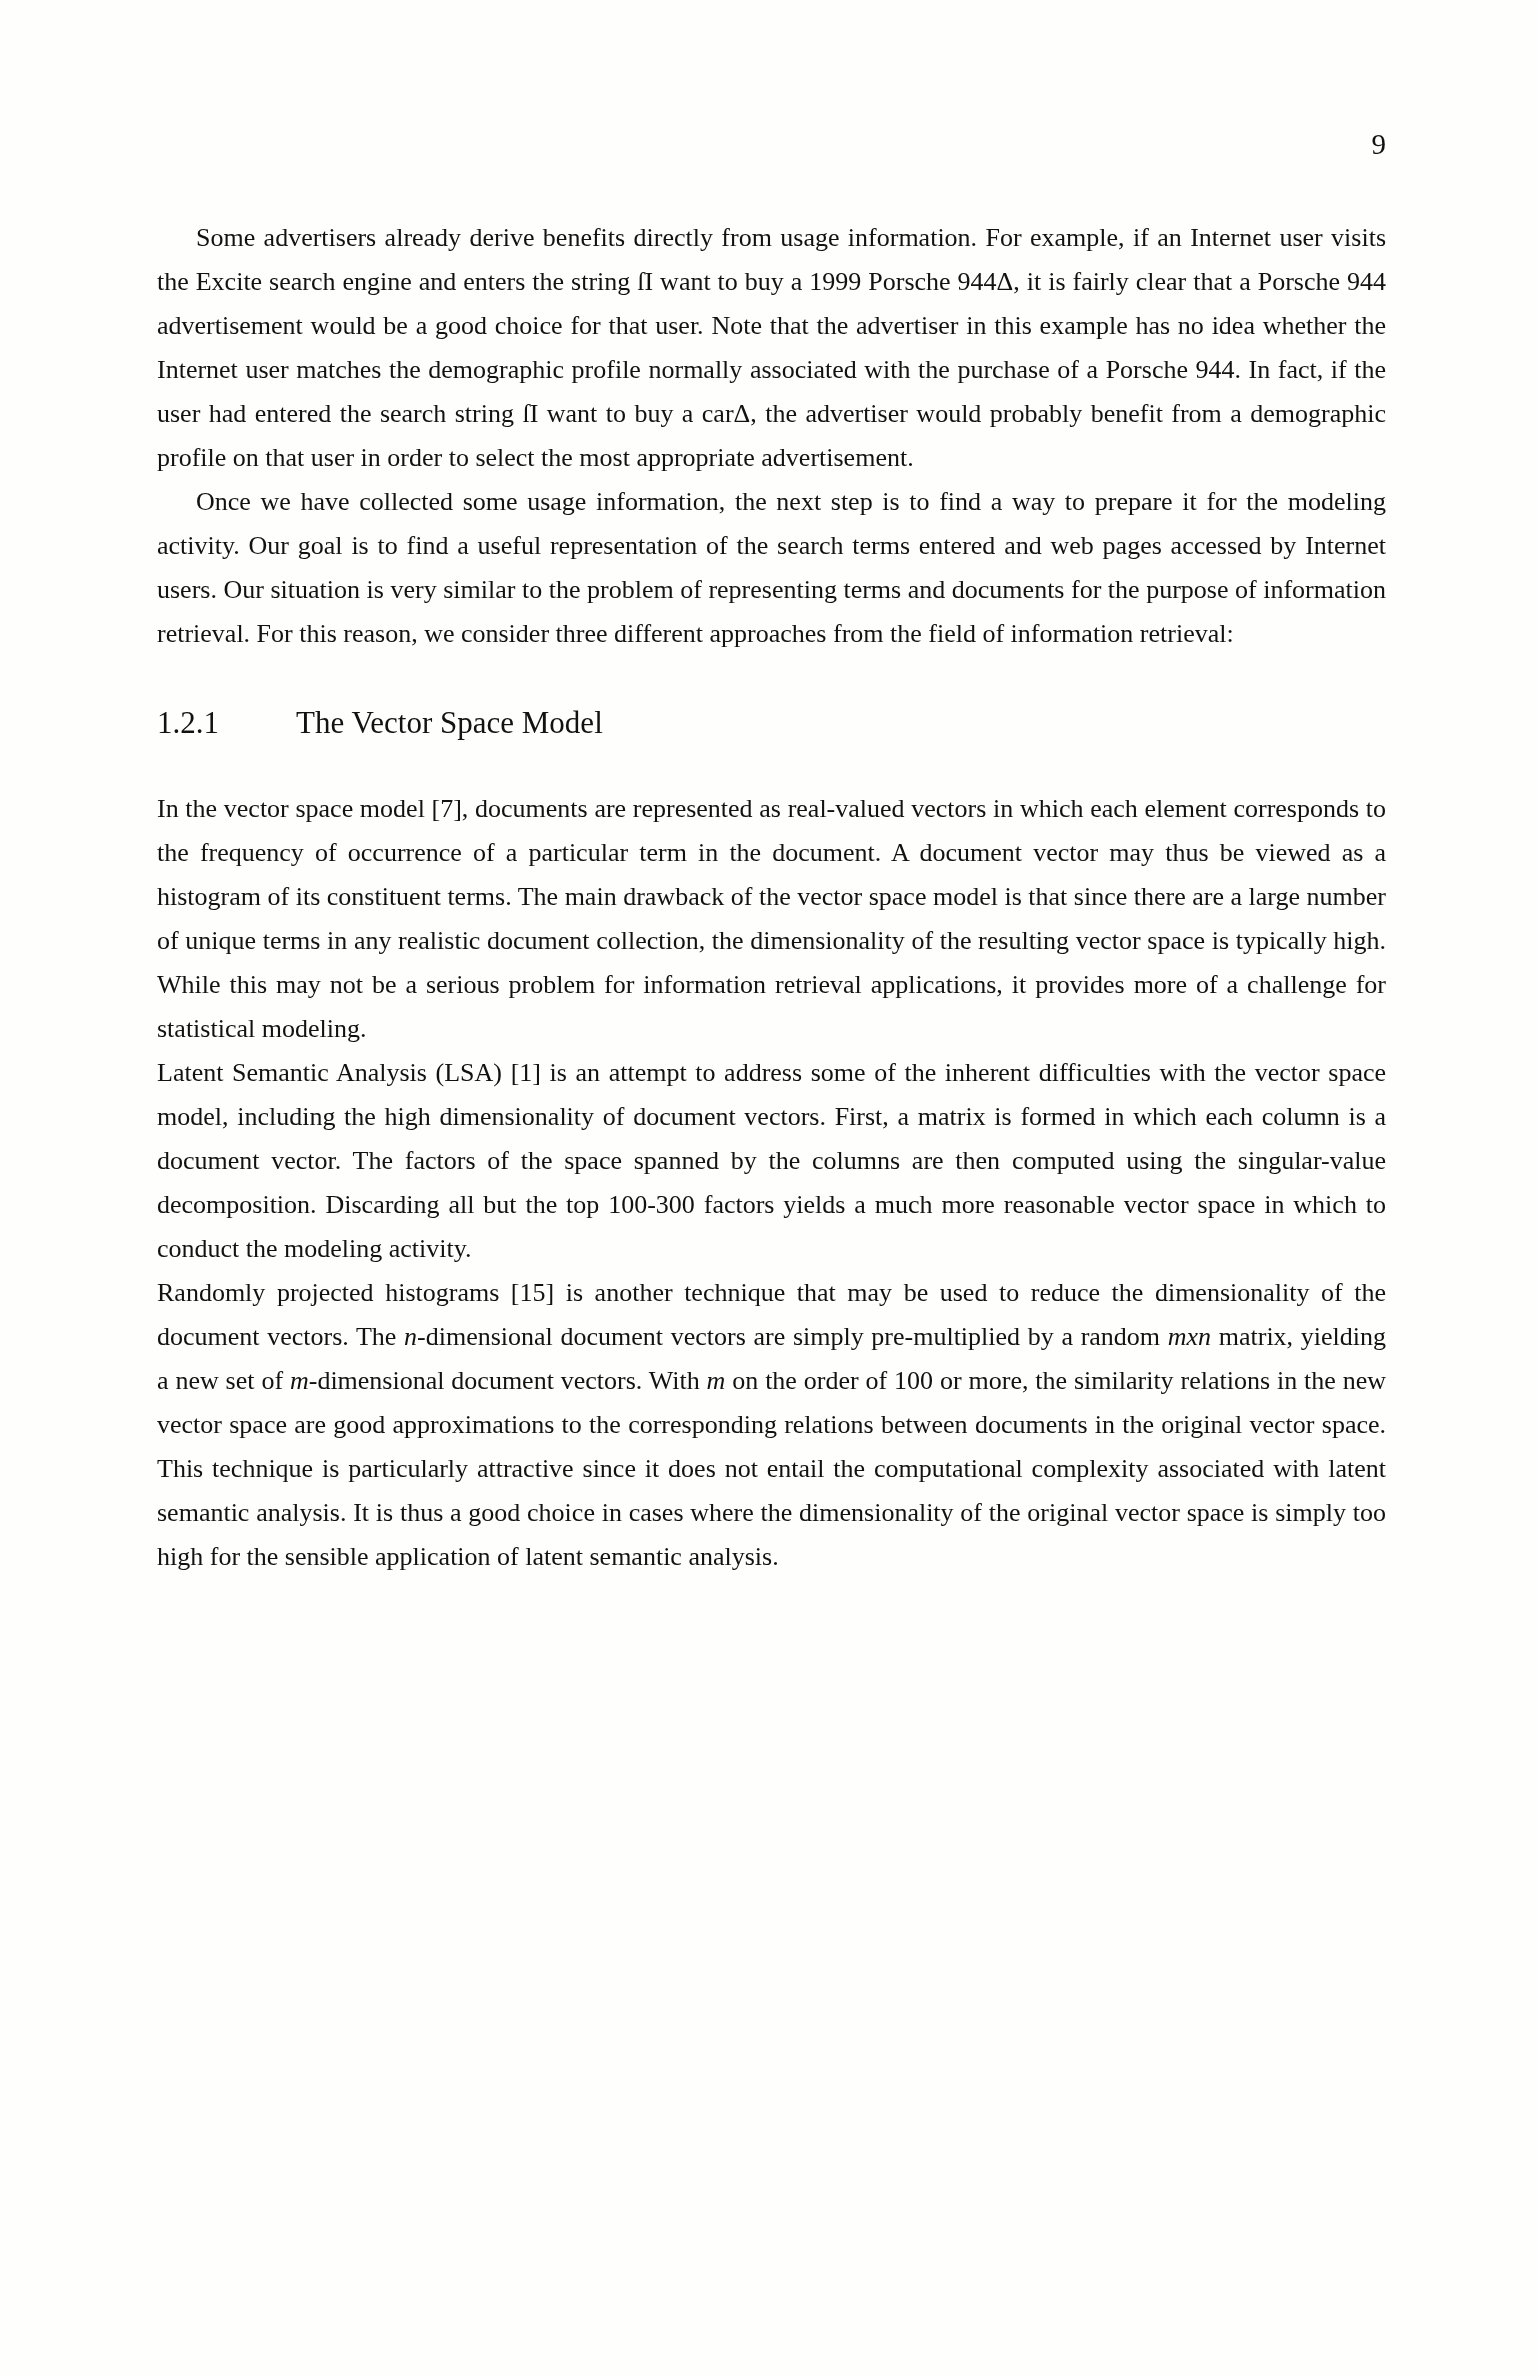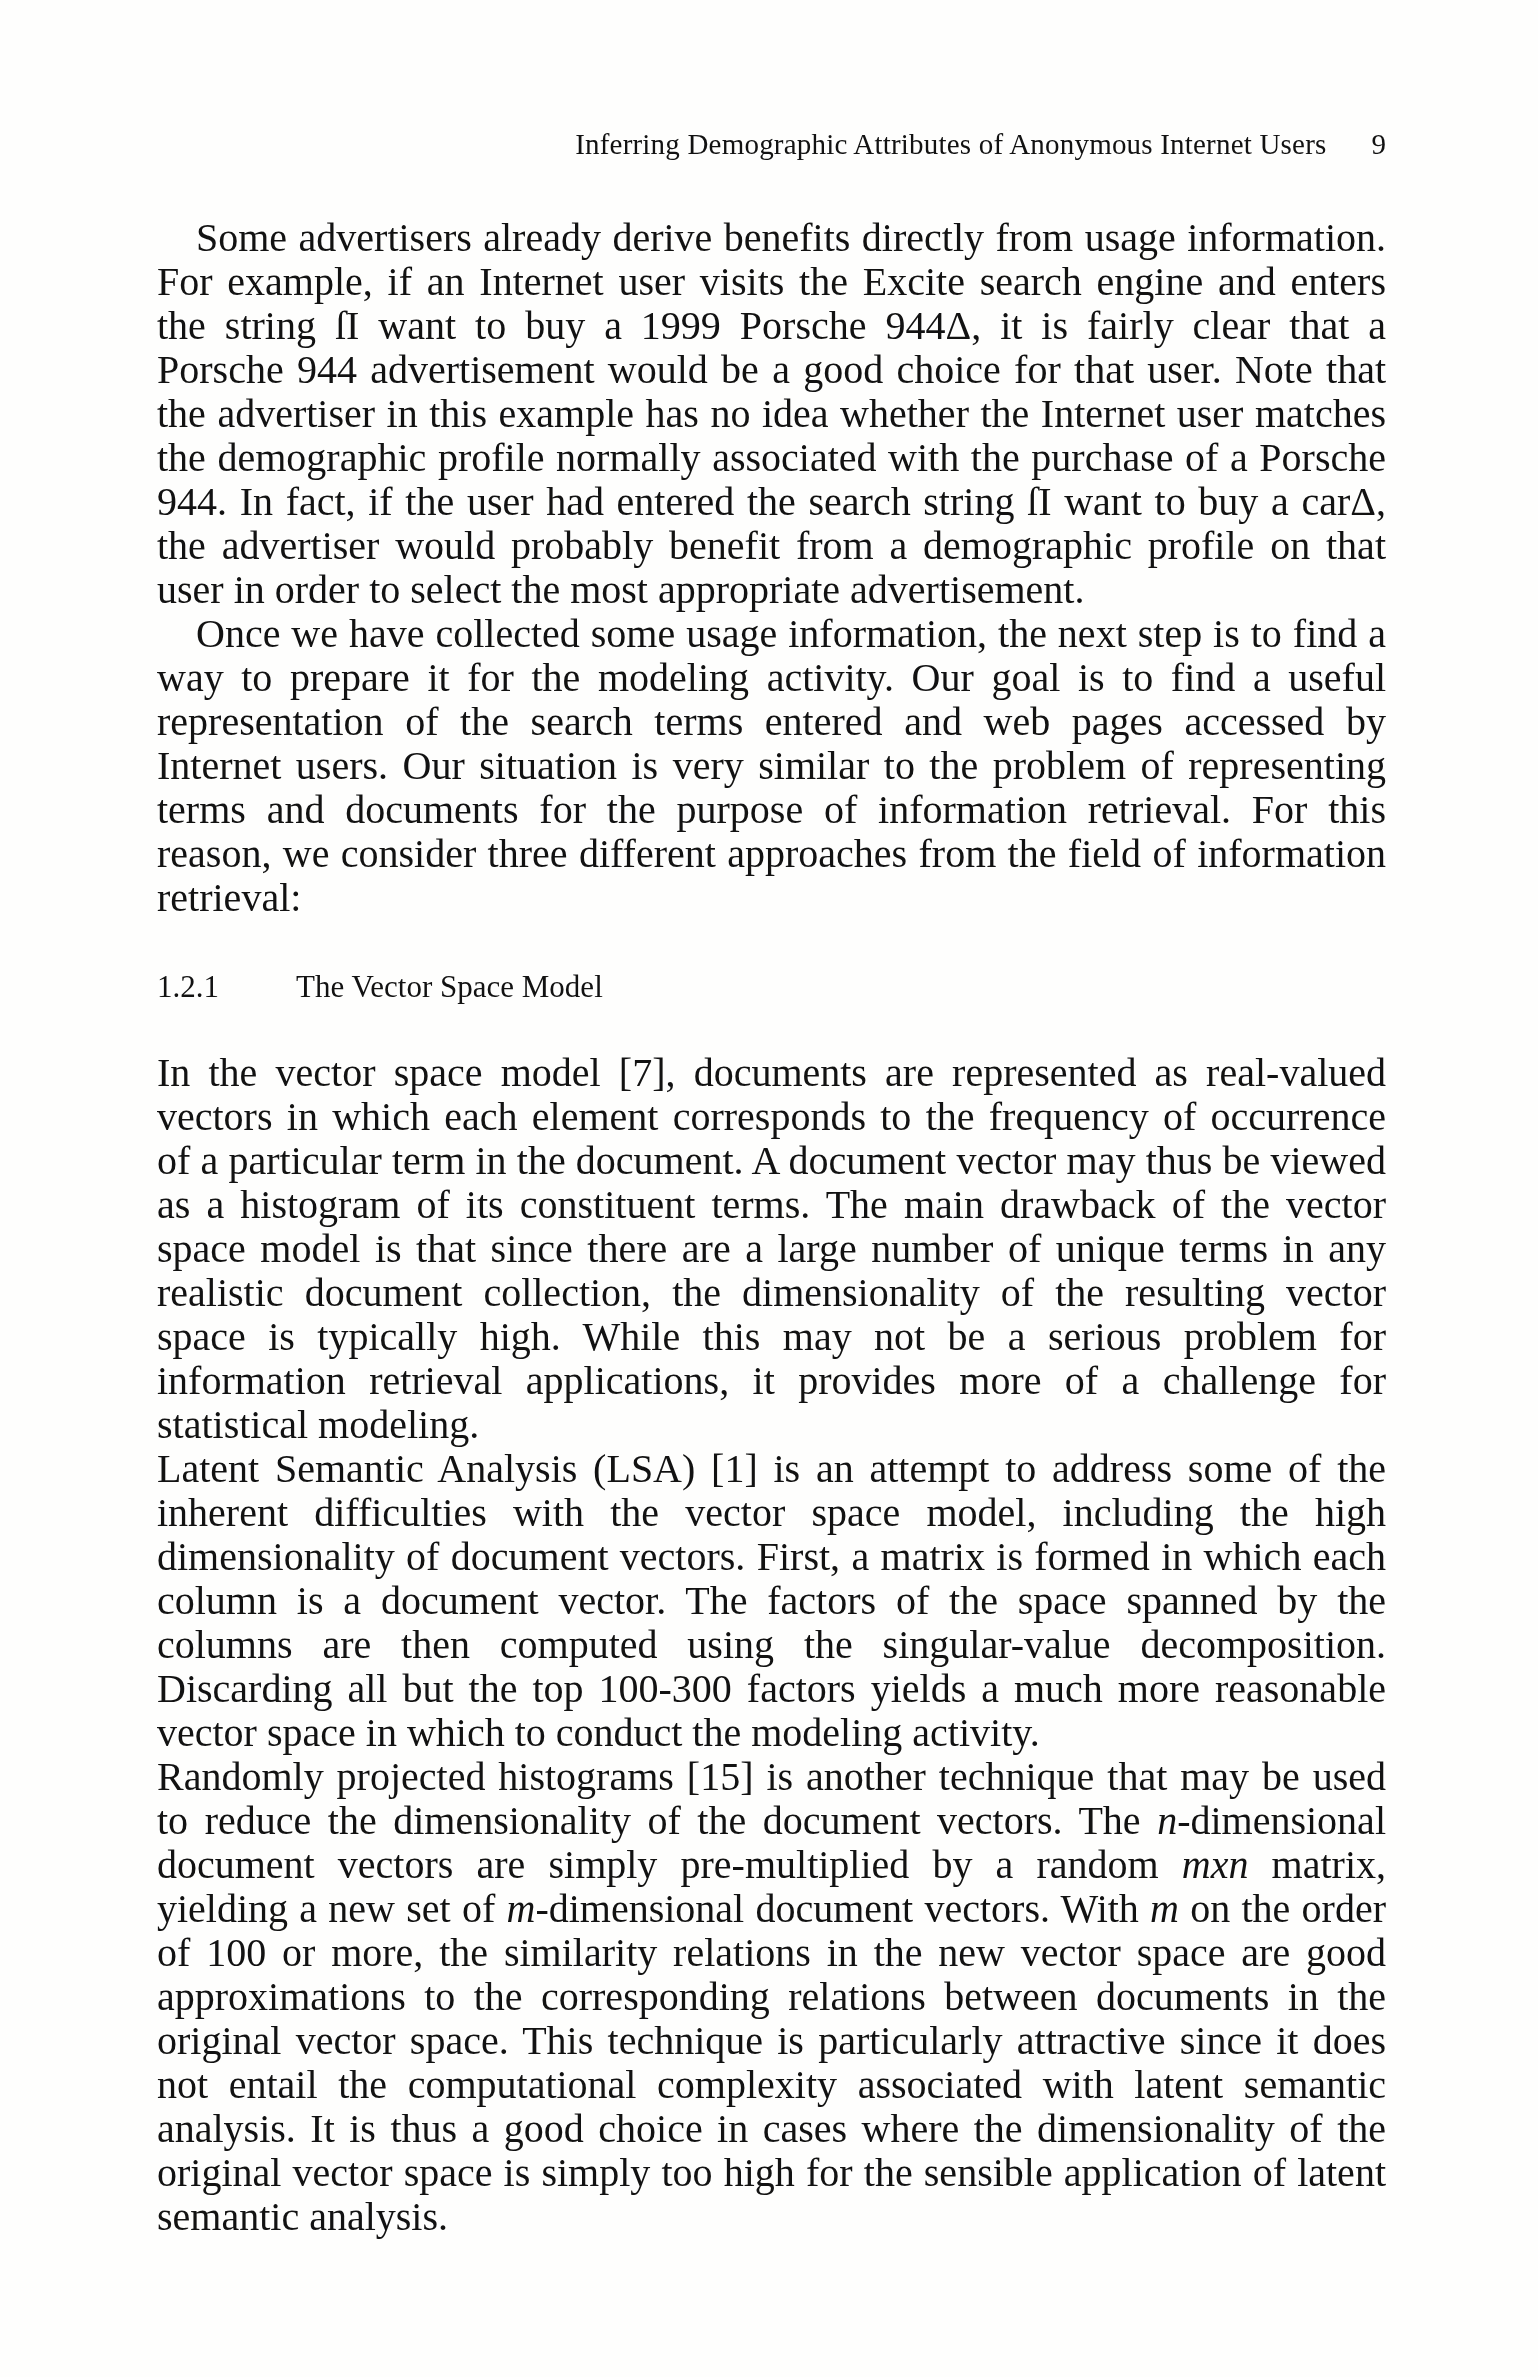--- a/index.html
+++ b/index.html
@@ -29,21 +29,21 @@
     gap: 45px;
     font-size: 29px;
     line-height: 34px;
     margin-bottom: 55px;
   }
   .running-head .head-title {
     letter-spacing: 0.2px;
   }
   .body-text p {
     margin: 0;
-    font-size: 40px;
+    font-size: 26px;
     line-height: 44px;
     text-align: justify;
     text-justify: inter-word;
   }
   .body-text p.indent {
     text-indent: 39px;
   }
   .section-heading {
     display: flex;
     font-size: 31px;
@@ -58,21 +58,20 @@
     font-style: italic;
   }
 </style>
 </head>
 <body>
 
 <div class="page">
   <div class="content">
 
     <div class="running-head">
-      <span class="head-title">Inferring Demographic Attributes of Anonymous Internet Users</span>
       <span class="head-page-number">9</span>
     </div>
 
     <div class="body-text">
 
       <p class="indent">Some advertisers already derive benefits directly from usage information. For example, if an Internet user visits the Excite search engine and enters the string ſI want to buy a 1999 Porsche 944Δ, it is fairly clear that a Porsche 944 advertisement would be a good choice for that user. Note that the advertiser in this example has no idea whether the Internet user matches the demographic profile normally associated with the purchase of a Porsche 944. In fact, if the user had entered the search string ſI want to buy a carΔ, the advertiser would probably benefit from a demographic profile on that user in order to select the most appropriate advertisement.</p>
 
       <p class="indent">Once we have collected some usage information, the next step is to find a way to prepare it for the modeling activity. Our goal is to find a useful representation of the search terms entered and web pages accessed by Internet users. Our situation is very similar to the problem of representing terms and documents for the purpose of information retrieval. For this reason, we consider three different approaches from the field of information retrieval:</p>
 
       <div class="section-heading">

